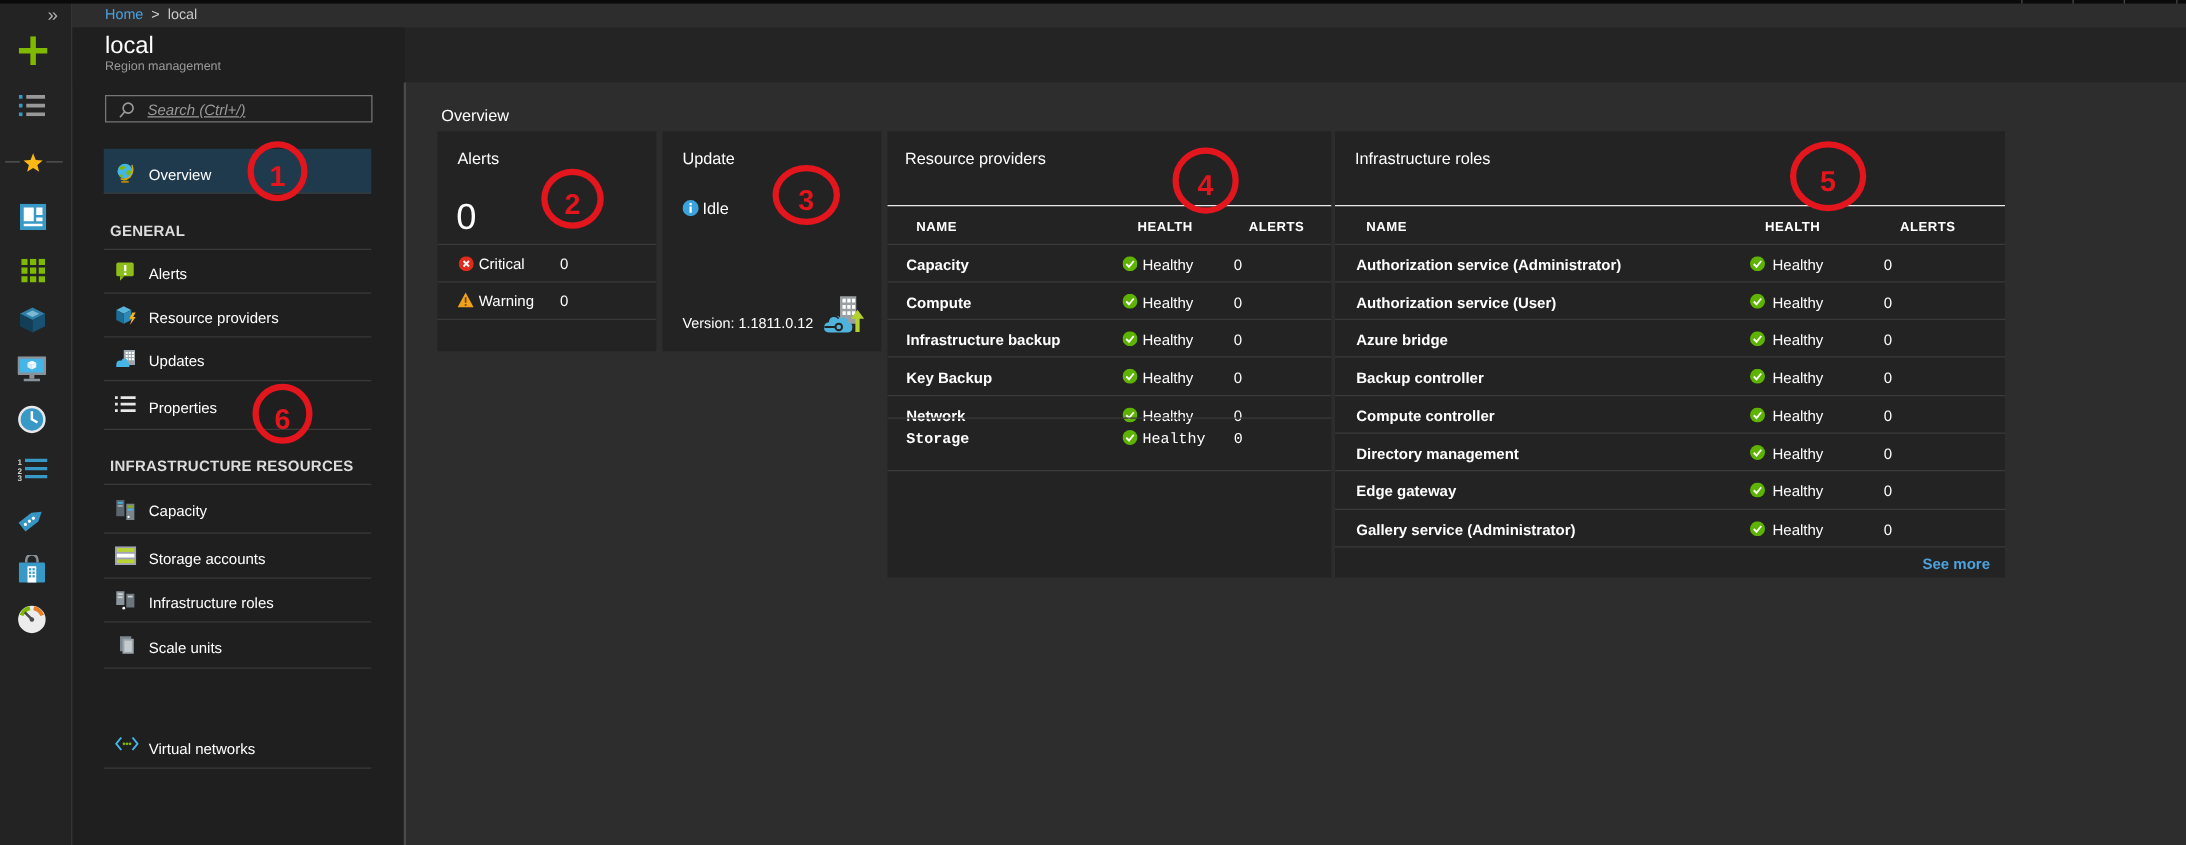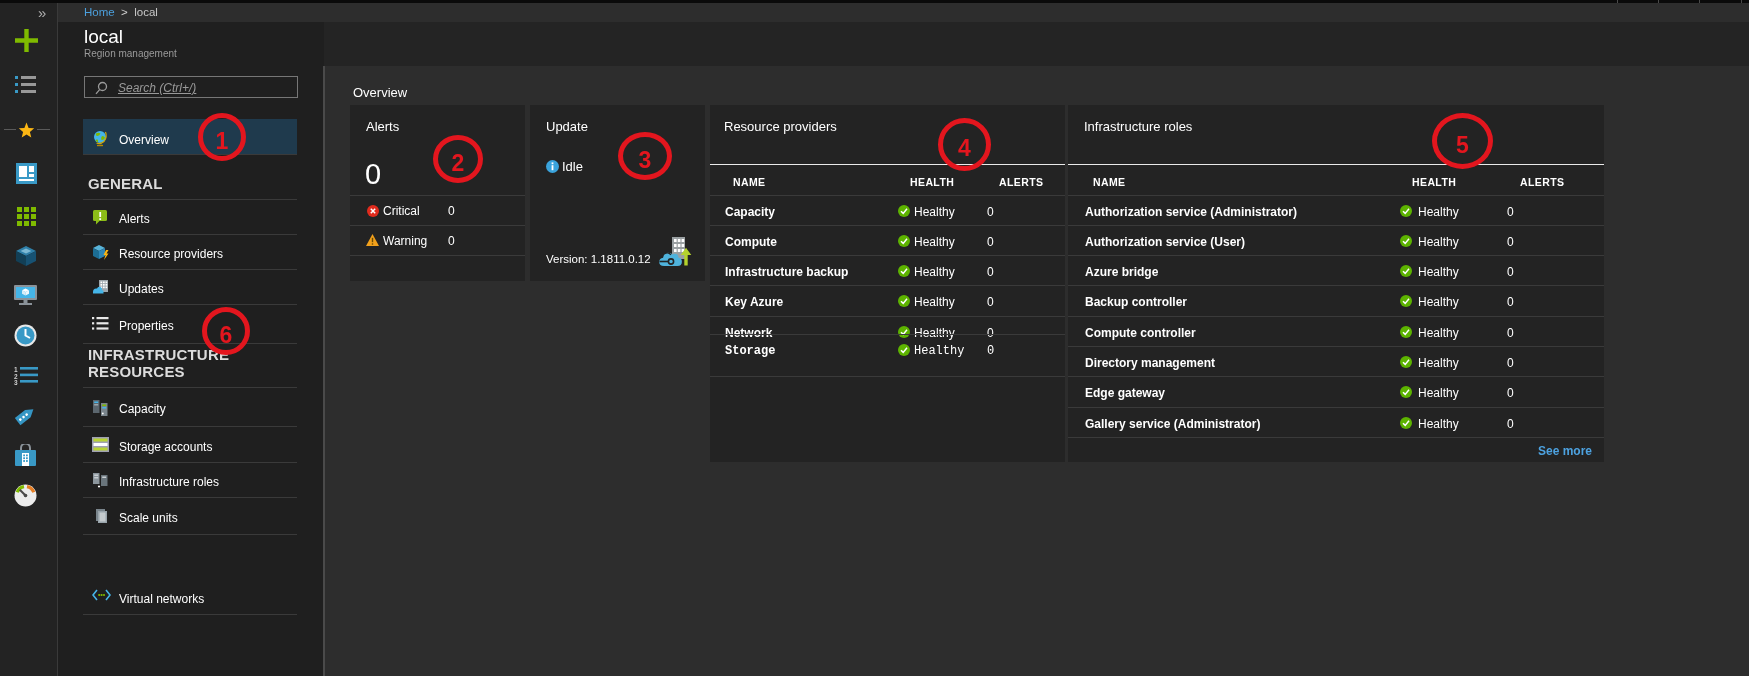--- a/index.html
+++ b/index.html
@@ -22,21 +22,21 @@
   
   .pagetitle { position:absolute; left:26px; top:5px; color:#fff; font-size:19px; line-height:19px; }
   .pagesub  { position:absolute; left:26px; top:26px; color:#9a9a9a; font-size:10px; font-weight:normal; }
   #searchbox { position:absolute; left:26px; top:54px; width:214px; height:22px; border:1px solid #767676; }
   #searchbox .ph { position:absolute; left:33px; top:4px; font-style:italic; font-size:12px; color:#999;text-decoration:underline; }
 
   .mrow { position:absolute; left:83px; width:214px; border-bottom:1px solid #3a3a3a; color:#fff; font-size:12px; }
   .mrow .txt { position:absolute; left:36px; top:50%; margin-top:-4px; }
   .mrow .ico { position:absolute; left:9px; top:50%; margin-top:-7px; width:17px; height:17px; }
   .msel { background:#1f3a4d; }
-  .slab { position:absolute; left:5px; bottom:7px; color:#dcdcdc; font-size:15px; font-weight:bold; letter-spacing:0.2px; }
+  .slab { position:absolute; left:5px; bottom:7px; color:#dcdcdc; font-size:12px; font-weight:bold; letter-spacing:0.2px; }
 
   
   .tile { position:absolute; background:#232323; top:105px; }
   .ttl { position:absolute; left:16px; top:14px; color:#fff; font-size:13px; }
 
   #t-alerts { left:350px; width:175px; height:176px; }
   #t-alerts .big0 { position:absolute; left:16px; top:155px; font-size:29px; color:#fff; }
   .arow { position:absolute; left:0; width:175px; border-top:1px solid #3a3a3a; }
   .alab { position:absolute; left:33px; top:8px; color:#fff; font-weight:normal; font-size:12px; }
   .aval { position:absolute; left:98px; top:8px; color:#fff; font-size:12px; }
@@ -406,21 +406,21 @@
       <div class="trow" style="top: 150px;">
         <span class="nm" style="left:15px">Infrastructure backup</span>
         <svg class="hi" style="left:188px" width="12" height="12" viewBox="0 0 12 12">
           <circle cx="6" cy="6" r="6" fill="#5db300"></circle>
           <path d="M3 6.2 L5.2 8.4 L9 3.8" stroke="#fff" stroke-width="1.5" fill="none"></path>
         </svg>
         <span class="ht" style="left:204px">Healthy</span>
         <span class="av" style="left:277px">0</span>
       </div>
       <div class="trow" style="top: 180px;">
-        <span class="nm" style="left:15px">Key Azure</span>
+        <span class="nm" style="left:15px">Key Backup</span>
         <svg class="hi" style="left:188px" width="12" height="12" viewBox="0 0 12 12">
           <circle cx="6" cy="6" r="6" fill="#5db300"></circle>
           <path d="M3 6.2 L5.2 8.4 L9 3.8" stroke="#fff" stroke-width="1.5" fill="none"></path>
         </svg>
         <span class="ht" style="left:204px">Healthy</span>
         <span class="av" style="left:277px">0</span>
       </div>
       <div class="trow" style="top: 211px;">
         <span class="nm" style="left:15px">Network</span>
         <svg class="hi" style="left:188px" width="12" height="12" viewBox="0 0 12 12">

